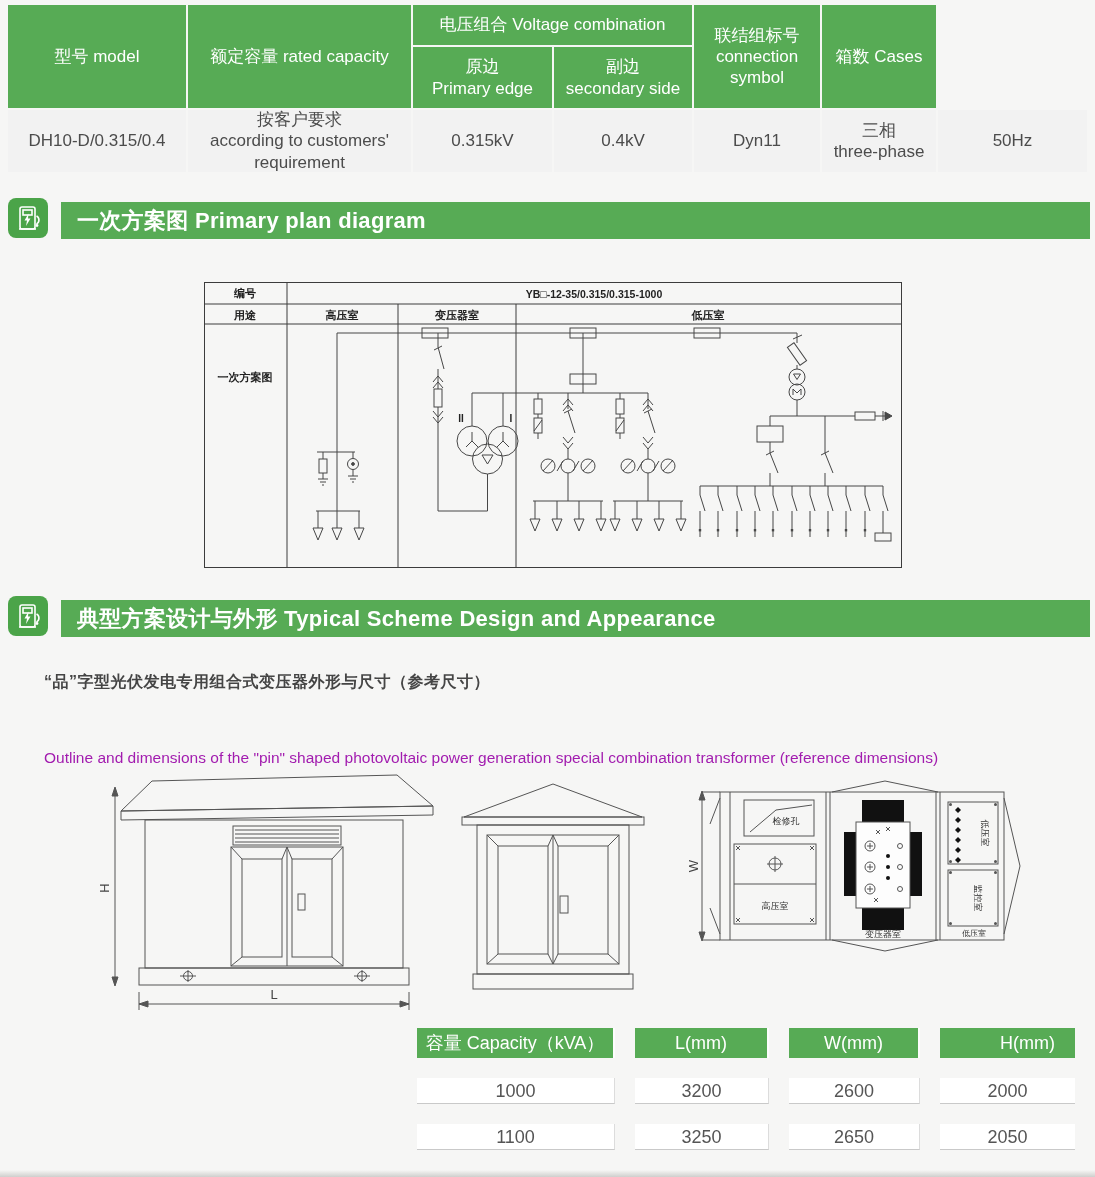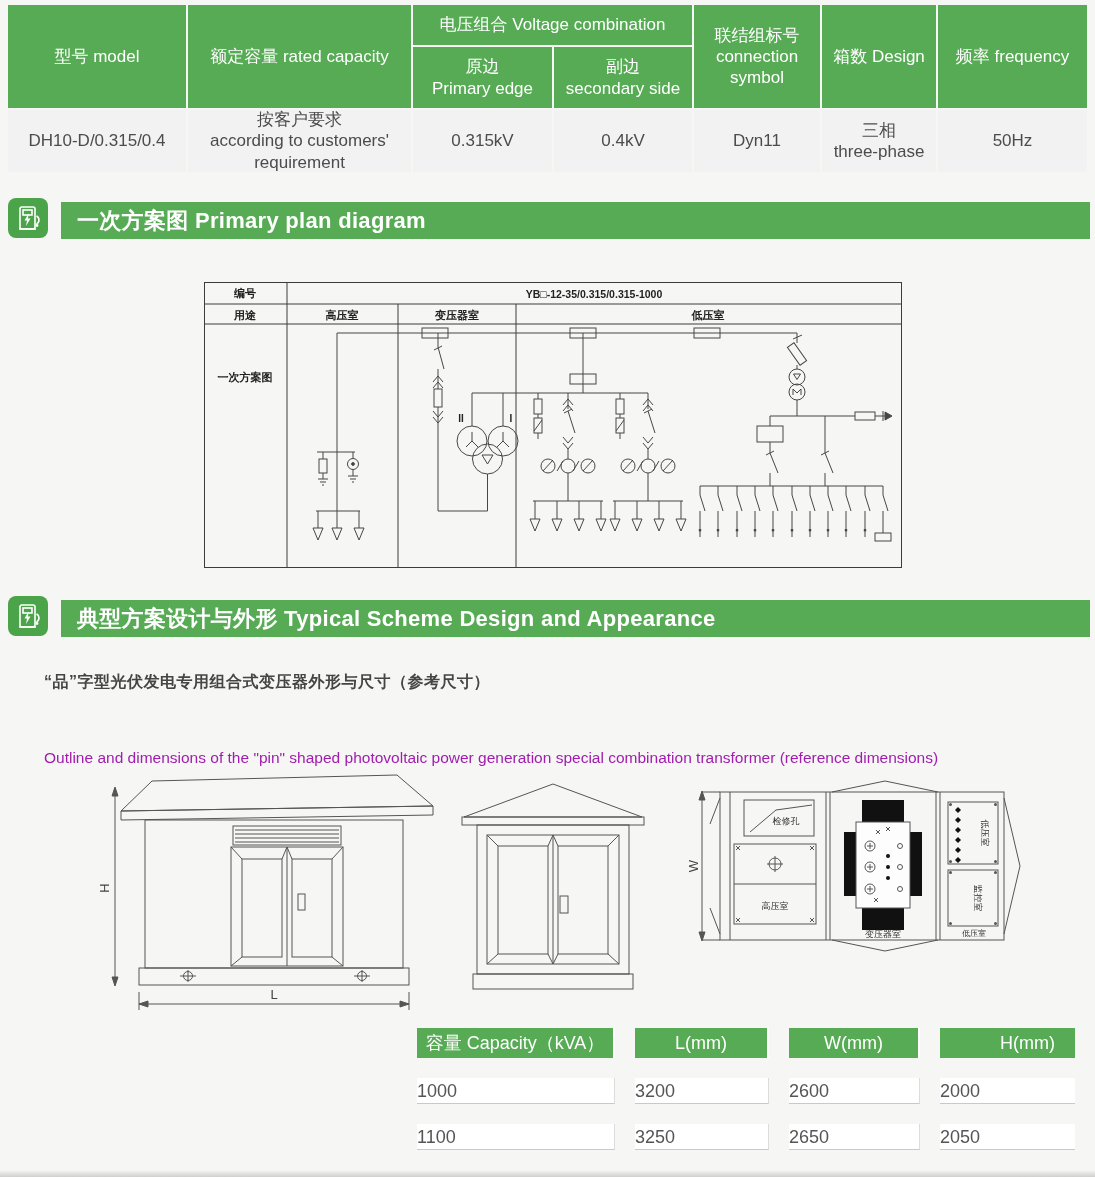--- a/index.html
+++ b/index.html
@@ -48,21 +48,21 @@
 
   
   .dim{left:417px;top:1028px;width:598px;display:grid;grid-template-columns:198px 134px 131px 135px;gap:20px;}
   .dim .dh{
     background:#57ab55;color:#fff;font-size:18px;height:30px;line-height:30px;
     text-align:center;border-right:2px solid #fdfdfd;box-sizing:border-box;
   }
   .dim .dh:nth-child(4){border-right:none;padding-left:40px;}
   .dim .dd{
     background:#fff;color:#555;font-size:18px;height:26px;line-height:26px;
-    text-align:left;border-bottom:1px solid #c9c9c9;border-right:1px solid #dcdcdc;
+    text-align:center;border-bottom:1px solid #c9c9c9;border-right:1px solid #dcdcdc;
     box-sizing:border-box;
   }
   .dim .dd.last{border-right:none;}
 
   svg text{font-family:"Liberation Sans","DejaVu Sans",sans-serif;}
   .bottom-edge{left:0;top:1170px;width:1095px;height:7px;background:linear-gradient(#f6f6f5,#cfcfcd);}
 </style>
 </head>
 <body>
 
@@ -82,22 +82,21 @@
   </defs>
 </svg>
 
 <div class="abs spec">
   <div class="hc span2">型号 model</div>
   <div class="hc span2">额定容量 rated capacity</div>
   <div class="hc vparent">电压组合 Voltage combination</div>
   <div class="hc span2" style="grid-column:5">联结组标号
 connection
 symbol</div>
-  <div class="hc span2" style="grid-column:6">箱数 Design</div>
-  <div class="hc span2" style="grid-column:7">频率 frequency</div>
+  <div class="hc span2" style="grid-column:6">箱数 Cases</div>
   <div class="hc" style="grid-column:3;grid-row:2">原边
 Primary edge</div>
   <div class="hc" style="grid-column:4;grid-row:2">副边
 secondary side</div>
 
   <div class="dc" style="grid-row:3">DH10-D/0.315/0.4</div>
   <div class="dc" style="grid-row:3">按客户要求
 according to customers'
 requirement</div>
   <div class="dc" style="grid-row:3">0.315kV</div>

